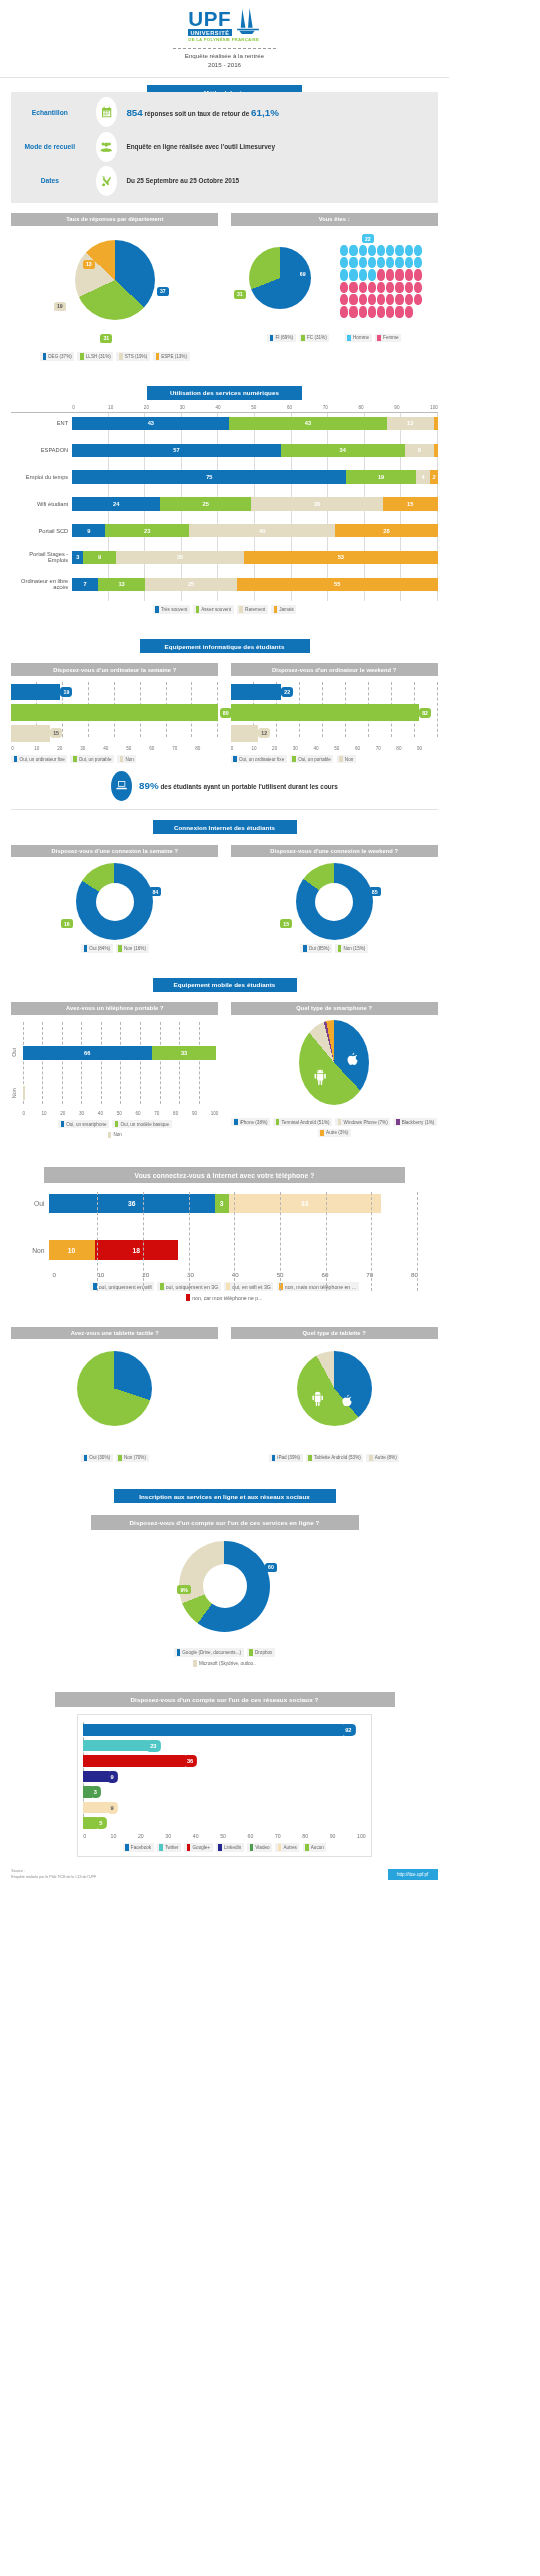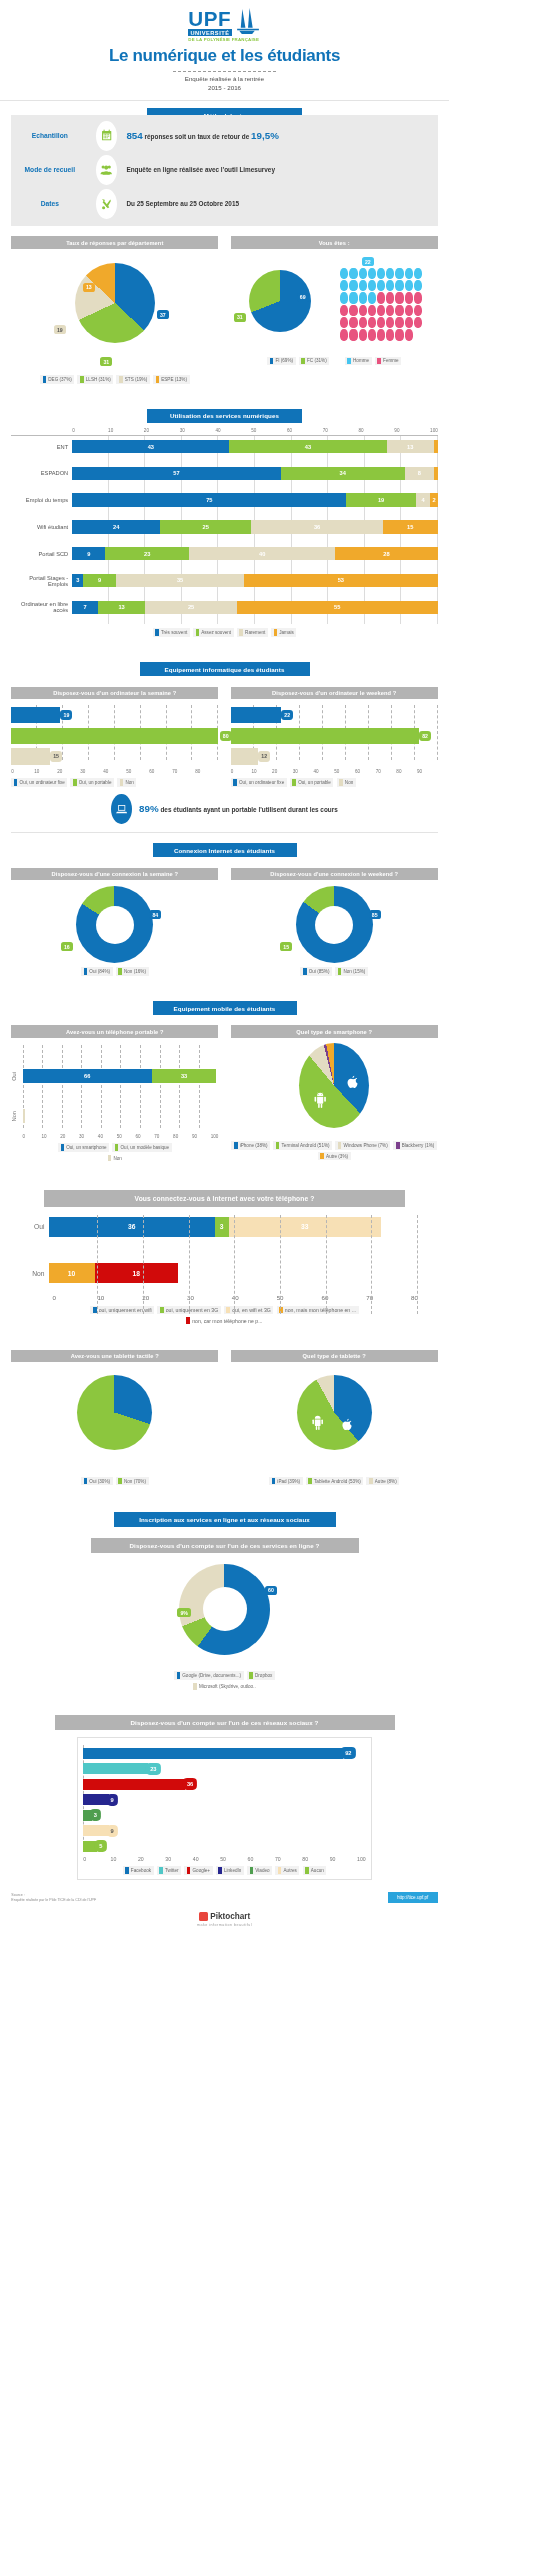--- a/index.html
+++ b/index.html
@@ -157,21 +157,20 @@
           <path d="M16 4 L22 40 L13 40 Z" fill="#1073b8"></path>
           <path d="M30 2 L36 40 L27 40 Z" fill="#1073b8"></path>
           <rect x="6" y="42" width="42" height="3" fill="#1073b8"></rect>
           <path d="M10 46 h30 l-5 6 h-20 z" fill="#1073b8"></path>
         </svg>
       </div>
       <div class="logo-sub">DE LA POLYNÉSIE FRANÇAISE</div>
     </div>
   </div>
 
-  <div class="main-title">Le numérique et les étudiants</div>
   <div class="dashed-rule"></div>
   <div class="subtitle">Enquête réalisée à la rentrée</div>
   <div class="subtitle">2015 - 2016</div>
   <div class="divider"></div>
 
   <div style="padding-top:7.2px">
     <div class="banner-blue" style="width:155px">Méthodologie</div>
     <div class="method-box">
       <div class="method-row">
         <div class="method-label">Echantillon</div>
@@ -194,21 +193,21 @@
                   <rect x="11" y="16" width="2" height="2"></rect>
                 </g>
               <rect x="5" y="1" width="2" height="5" rx="1" fill="#8cc63e"></rect>
                 <rect x="15" y="1" width="2" height="5" rx="1" fill="#8cc63e"></rect>
             </svg>
           </div>
         </div>
         <div class="method-text">
           <span class="big">854</span>
           <span>réponses soit un taux de retour de</span>
-          <span class="big">19,5%</span>
+          <span class="big">61,1%</span>
         </div>
       </div>
 
       <div class="method-row">
         <div class="method-label">Mode de recueil</div>
         <div class="method-icon-cell">
           <div class="icon-ellipse">
             <svg width="12.4" height="11.3" viewBox="0 0 24 22" fill="#8cc63e">
               <circle cx="6" cy="6" r="3"></circle>
                 <path d="M1 20 a5 5 0 0 1 10 0 z"></path>
@@ -1013,22 +1012,15 @@
   </div>
 
   <div class="footer">
     <div class="footer-src">
       <div>Source :</div>
       <div>Enquête réalisée par le Pôle TICE de la CDI de l'UPF</div>
     </div>
     <div class="footer-btn">http://tice.upf.pf</div>
   </div>
 
-  <div class="brand">
-    <span class="piktologo">
-      <span class="pikto-mark"></span>
-      <span>Piktochart</span>
-    </span>
-    <small>make information beautiful</small>
-  </div>
 
 </div>
 
 
 </body></html>

